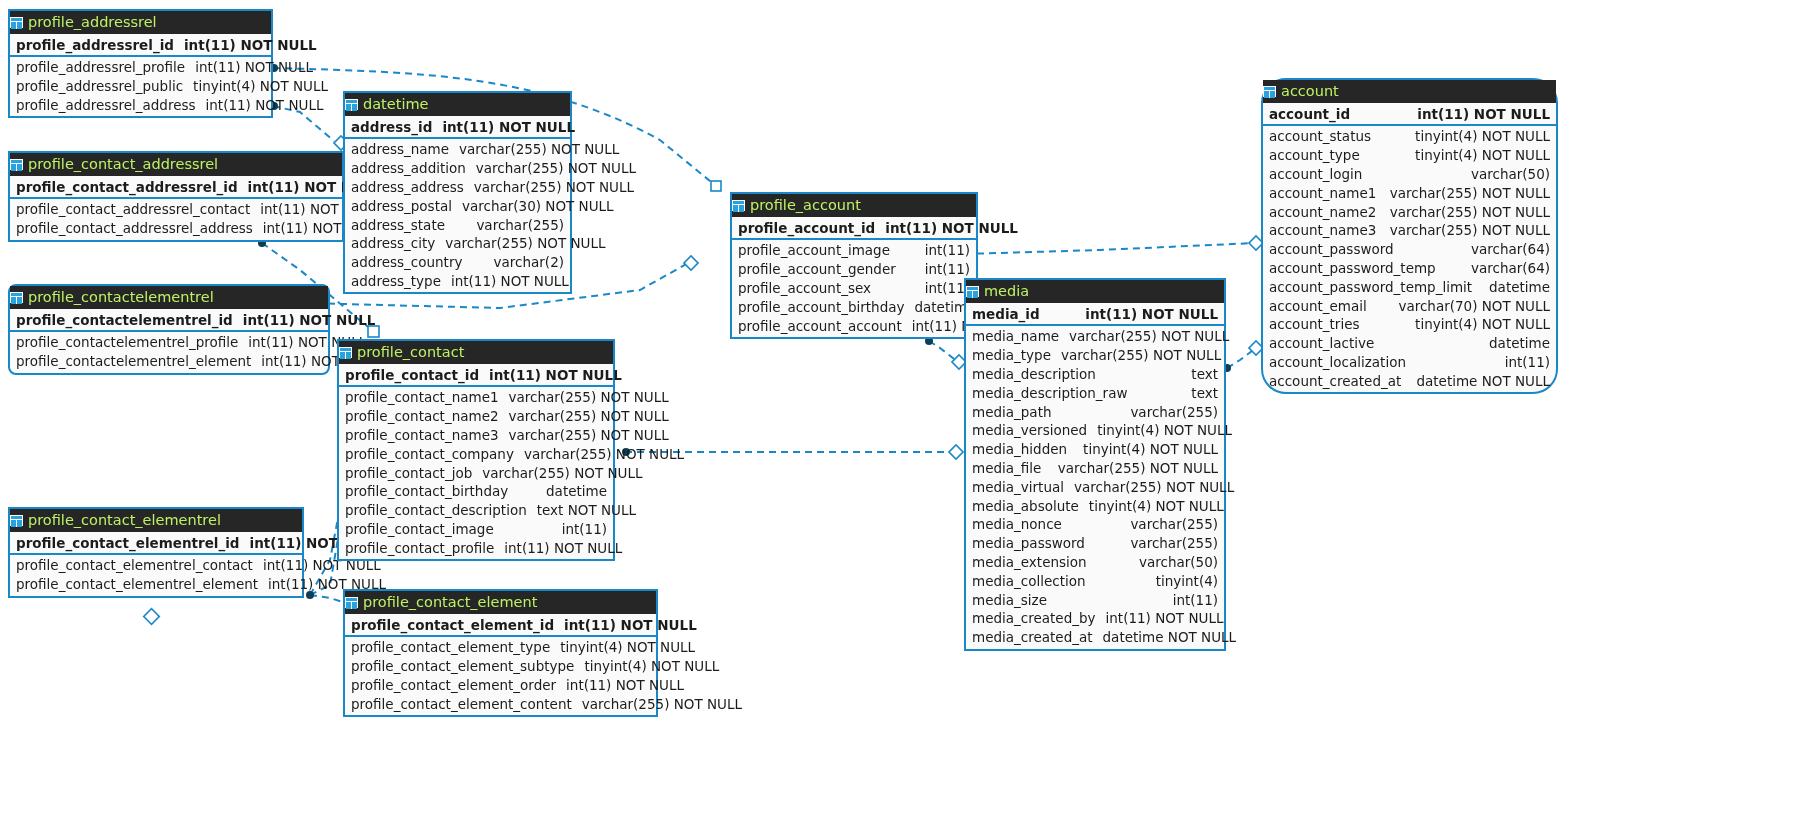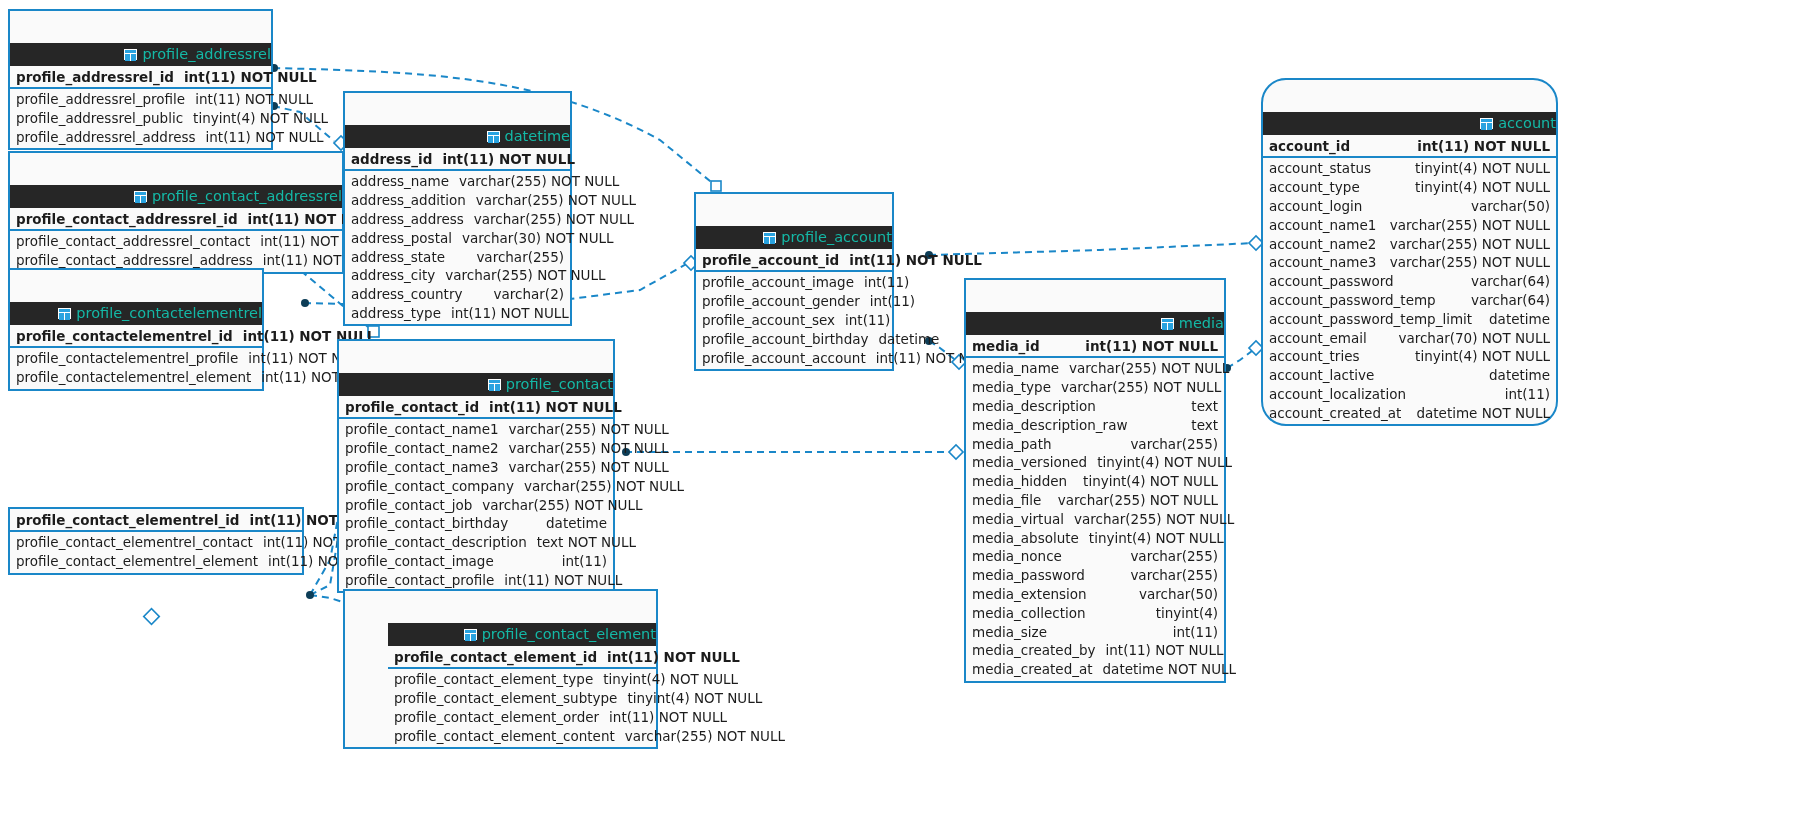--- a/index.html
+++ b/index.html
@@ -15,28 +15,27 @@
 
   .tbl{
     position:absolute;
     background:#fafafa;
     border:2px solid #1a87c8;
     box-sizing:border-box;
     box-shadow:0 0 0 0 rgba(0,0,0,0);
   }
   .tbl .hdr{
     background:#262626;
-    color:#14b8a6;
+    color:#bef264;
     font-size:14.5px;
     height:23px;
     line-height:23px;
-    text-align:right;
+    text-align:left;
     white-space:nowrap;
     position:relative;
-    margin-top:32px;
   }
   .tbl .hdr .tblicon{
     display:inline-block;
     width:13px;height:11px;
     vertical-align:-1px;
     margin-right:5px;
     position:relative;
   }
   .tbl .hdr .tblicon .g{
     position:absolute;left:0;top:0;width:13px;height:11px;
@@ -156,40 +155,41 @@
           <div class="row">
             <span class="fname">profile_contact_addressrel_contact</span>
             <span class="ftype">int(11) NOT NULL</span>
           </div>
           <div class="row">
             <span class="fname">profile_contact_addressrel_address</span>
             <span class="ftype">int(11) NOT NULL</span>
           </div>
         </div>
       </div>
-      <div class="tbl" style="left: 8px; top: 268px; width: 256px;">
+      <div class="tbl" style="left: 8px; top: 284px; width: 322px; border-radius: 8px;">
         <div class="hdr"><span class="tblicon"><span class="g"></span></span><span>profile_contactelementrel</span></div>
         <div class="pkwrap">
           <div class="row pk">
             <span class="fname">profile_contactelementrel_id</span>
             <span class="ftype">int(11) NOT NULL</span>
           </div>
         </div>
         <div class="fieldlist">
           <div class="row">
             <span class="fname">profile_contactelementrel_profile</span>
             <span class="ftype">int(11) NOT NULL</span>
           </div>
           <div class="row">
             <span class="fname">profile_contactelementrel_element</span>
             <span class="ftype">int(11) NOT NULL</span>
           </div>
         </div>
       </div>
       <div class="tbl" style="left: 8px; top: 507px; width: 296px;">
+        <div class="hdr"><span class="tblicon"><span class="g"></span></span><span>profile_contact_elementrel</span></div>
         <div class="pkwrap">
           <div class="row pk">
             <span class="fname">profile_contact_elementrel_id</span>
             <span class="ftype">int(11) NOT NULL</span>
           </div>
         </div>
         <div class="fieldlist">
           <div class="row">
             <span class="fname">profile_contact_elementrel_contact</span>
             <span class="ftype">int(11) NOT NULL</span>
@@ -283,21 +283,21 @@
           <div class="row">
             <span class="fname">profile_contact_image</span>
             <span class="ftype">int(11)</span>
           </div>
           <div class="row">
             <span class="fname">profile_contact_profile</span>
             <span class="ftype">int(11) NOT NULL</span>
           </div>
         </div>
       </div>
-      <div class="tbl" style="left: 343px; top: 589px; width: 315px; padding-left: 43px;">
+      <div class="tbl" style="left: 343px; top: 589px; width: 315px;">
         <div class="hdr"><span class="tblicon"><span class="g"></span></span><span>profile_contact_element</span></div>
         <div class="pkwrap">
           <div class="row pk">
             <span class="fname">profile_contact_element_id</span>
             <span class="ftype">int(11) NOT NULL</span>
           </div>
         </div>
         <div class="fieldlist">
           <div class="row">
             <span class="fname">profile_contact_element_type</span>
@@ -310,21 +310,21 @@
           <div class="row">
             <span class="fname">profile_contact_element_order</span>
             <span class="ftype">int(11) NOT NULL</span>
           </div>
           <div class="row">
             <span class="fname">profile_contact_element_content</span>
             <span class="ftype">varchar(255) NOT NULL</span>
           </div>
         </div>
       </div>
-      <div class="tbl" style="left: 694px; top: 192px; width: 200px;">
+      <div class="tbl" style="left: 730px; top: 192px; width: 248px;">
         <div class="hdr"><span class="tblicon"><span class="g"></span></span><span>profile_account</span></div>
         <div class="pkwrap">
           <div class="row pk">
             <span class="fname">profile_account_id</span>
             <span class="ftype">int(11) NOT NULL</span>
           </div>
         </div>
         <div class="fieldlist">
           <div class="row">
             <span class="fname">profile_account_image</span>

